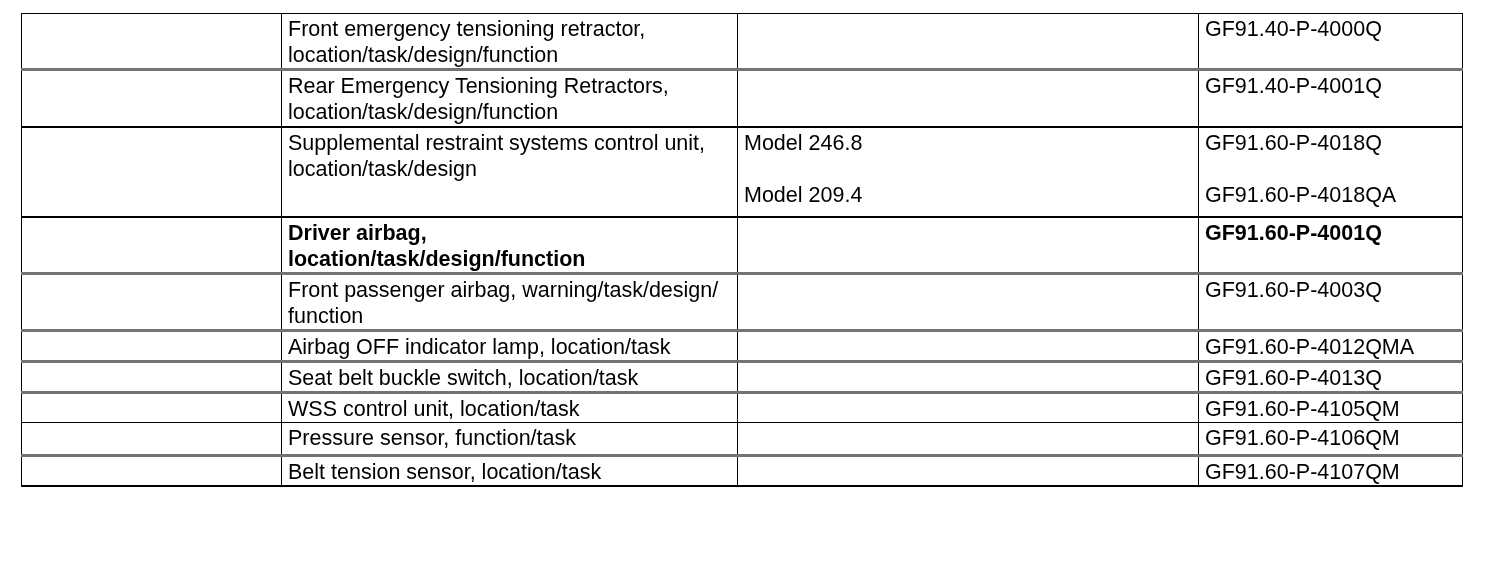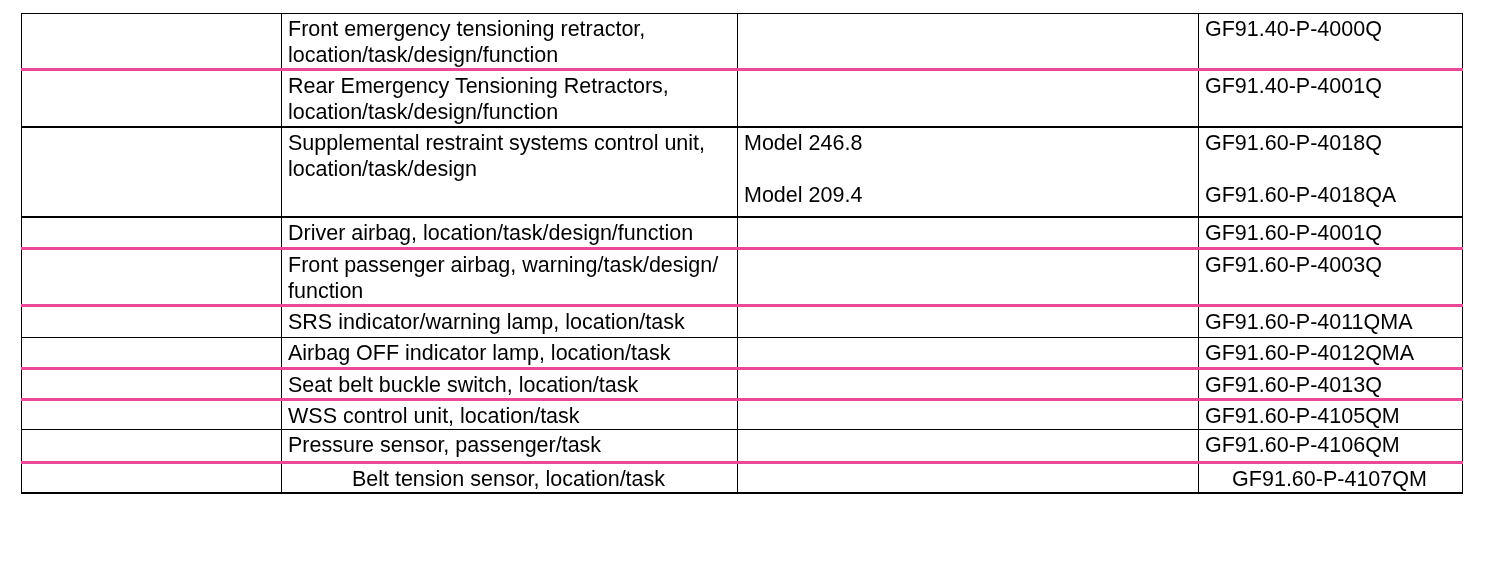--- a/index.html
+++ b/index.html
@@ -36,34 +36,34 @@
     line-height: 26px;
     white-space: pre-line;
     overflow: hidden;
     letter-spacing: 0px;
   }
   
   .doc-table tr.r0 td { border-top: 1.5px solid #000000; }
   
   .doc-table tr.bb-thin  td { border-bottom: 1.5px solid #000000; }
   .doc-table tr.bb-med   td { border-bottom: 2px solid #000000; }
-  .doc-table tr.bb-thick td { border-bottom: 3px solid #ec4899; }
+  .doc-table tr.bb-thick td { border-bottom: 3px solid #737373; }
   
   tr.r0  { height: 56px; }
   tr.r1  { height: 57px; }
   tr.r2  { height: 90px; }
-  tr.r3  { height: 32px; }
+  tr.r3  { height: 32px; font-weight: bold; }
   tr.r4  { height: 56px; }
   tr.r5  { height: 32px; }
   tr.r6  { height: 31px; }
   tr.r7  { height: 31px; }
   tr.r8  { height: 58px; }
   tr.r9  { height: 30px; }
   tr.r10 { height: 33px; }
-  tr.r11 { height: 30px; text-align: center; }
+  tr.r11 { height: 30px; }
 </style>
 </head>
 <body>
 
 <div class="page">
   <table class="doc-table">
     <colgroup>
       <col class="c1">
         <col class="c2">
         <col class="c3">
@@ -101,47 +101,41 @@
         <td></td>
         <td>GF91.60-P-4001Q</td>
       </tr>
       <tr class="r4 bb-thick">
         <td></td>
         <td>Front passenger airbag, warning/task/design/
 function</td>
         <td></td>
         <td>GF91.60-P-4003Q</td>
       </tr>
-      <tr class="r5 bb-thin">
-        <td></td>
-        <td>SRS indicator/warning lamp, location/task</td>
-        <td></td>
-        <td>GF91.60-P-4011QMA</td>
-      </tr>
       <tr class="r6 bb-thick">
         <td></td>
         <td>Airbag OFF indicator lamp, location/task</td>
         <td></td>
         <td>GF91.60-P-4012QMA</td>
       </tr>
       <tr class="r7 bb-thick">
         <td></td>
         <td>Seat belt buckle switch, location/task</td>
         <td></td>
         <td>GF91.60-P-4013Q</td>
       </tr>
       <tr class="r9 bb-thin">
         <td></td>
         <td>WSS control unit, location/task</td>
         <td></td>
         <td>GF91.60-P-4105QM</td>
       </tr>
       <tr class="r10 bb-thick">
         <td></td>
-        <td>Pressure sensor, passenger/task</td>
+        <td>Pressure sensor, function/task</td>
         <td></td>
         <td>GF91.60-P-4106QM</td>
       </tr>
       <tr class="r11 bb-med">
         <td></td>
         <td>Belt tension sensor, location/task</td>
         <td></td>
         <td>GF91.60-P-4107QM</td>
       </tr>
     </tbody>

